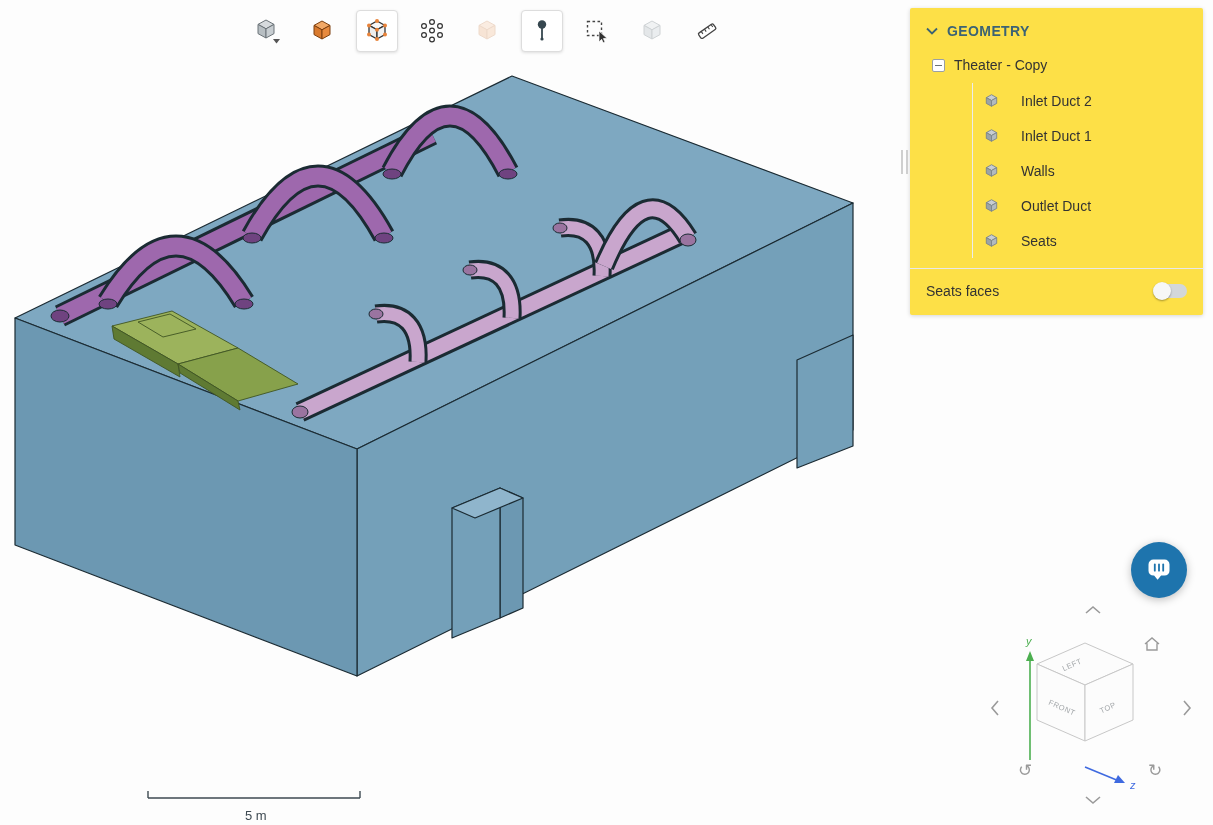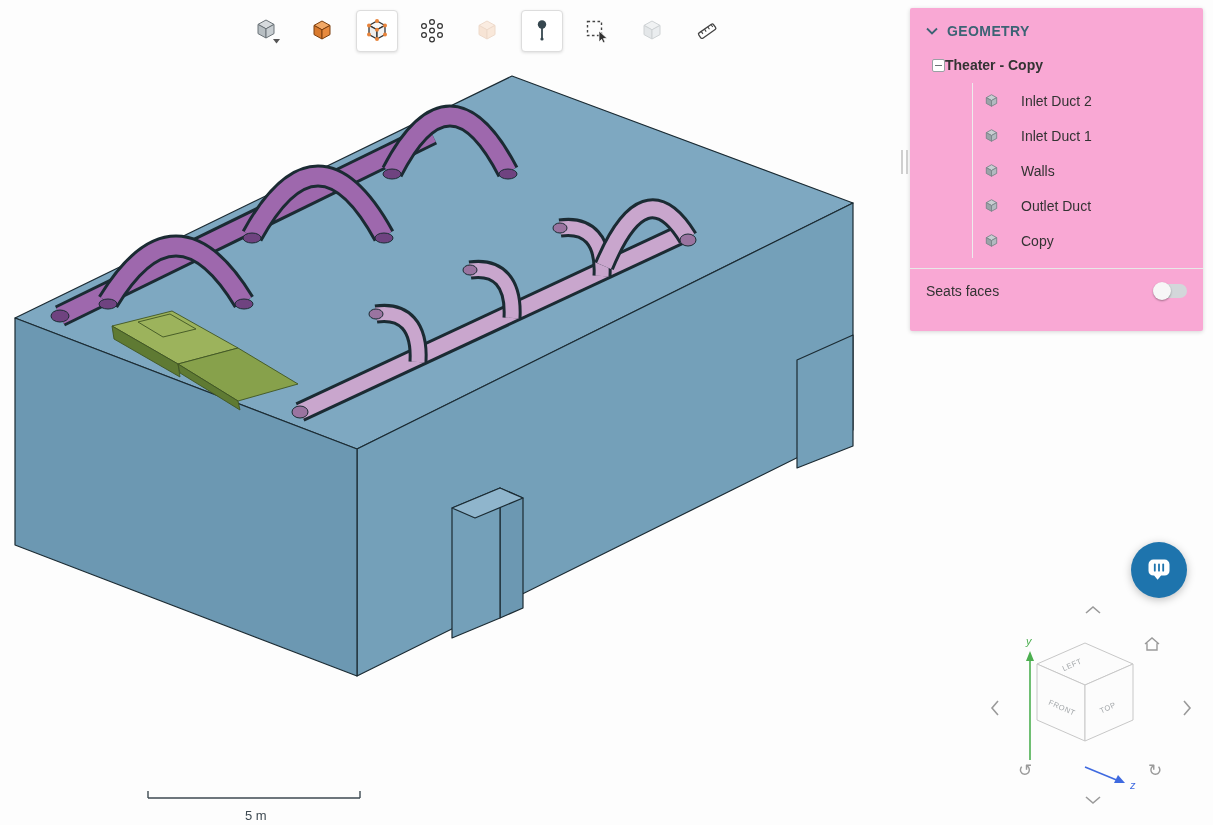--- a/index.html
+++ b/index.html
@@ -14,27 +14,27 @@
   
   .toolbar { position:absolute; left:246px; top:10px; display:flex; gap:13px; }
   .tb-btn { width:42px; height:42px; border:1px solid transparent; background:transparent;
             border-radius:4px; display:flex; align-items:center; justify-content:center;
             cursor:pointer; padding:0; }
   .tb-btn.active { background:#fff; border:1px solid #ddd; box-shadow:0 1px 3px rgba(0,0,0,.12); }
   .tb-btn.disabled { opacity:.42; }
   .tb-btn svg { display:block; }
 
   
-  .panel { position:absolute; left:910px; top:8px; width:293px; background:#f9a8d4;
-           border-radius:2px; box-shadow:0 1px 4px rgba(0,0,0,.16); padding-bottom:18px; }
+  .panel { position:absolute; left:910px; top:8px; width:293px; background:#fde047;
+           border-radius:2px; box-shadow:0 1px 4px rgba(0,0,0,.16); padding-bottom:2px; }
   .panel-header { display:flex; align-items:center; gap:9px; padding:15px 16px 12px 16px;
                   color:var(--c-panel-heading); font-weight:bold; font-size:14px;
                   letter-spacing:.4px; cursor:pointer; }
-  .tree-root { display:flex; align-items:center; padding:6px 16px 6px 22px;
-               font-size:14px; font-weight:bold; color:#333; cursor:pointer; }
+  .tree-root { display:flex; align-items:center; gap:9px; padding:6px 16px 6px 22px;
+               font-size:14px; font-weight:normal; color:#333; cursor:pointer; }
   .collapse-box { width:13px; height:13px; border:1px solid #9aa0a4; border-radius:2px;
                   position:relative; background:#fff; flex:0 0 13px; }
   .collapse-box::after { content:""; position:absolute; left:2px; right:2px; top:5px;
                          height:1.5px; background:#6b7276; }
   .tree-children { list-style:none; margin:4px 0 10px 62px; border-left:1px solid #ececec; }
   .tree-children li { display:flex; align-items:center; gap:22px; height:35px;
                       padding-left:11px; font-size:14px; color:#333; cursor:pointer; }
   .panel-divider { height:1px; background:#e8e8e8; margin:2px 0 0 0; }
   .panel-footer { display:flex; align-items:center; justify-content:space-between;
                   padding:14px 16px; font-size:14px; color:#333; }
@@ -270,21 +270,21 @@
             <polygon points="22,8 13,13 13,23 22,18" fill="#b2bac0" stroke="#7c858a" stroke-width="1.6"></polygon>
           </svg>
           <span>Outlet Duct</span>
         </li>
         <li>
           <svg width="15" height="15" viewBox="0 0 26 26">
             <polygon points="13,3 22,8 13,13 4,8" fill="#c9ced2" stroke="#7c858a" stroke-width="1.6"></polygon>
             <polygon points="4,8 13,13 13,23 4,18" fill="#9aa3a8" stroke="#7c858a" stroke-width="1.6"></polygon>
             <polygon points="22,8 13,13 13,23 22,18" fill="#b2bac0" stroke="#7c858a" stroke-width="1.6"></polygon>
           </svg>
-          <span>Copy</span>
+          <span>Seats</span>
         </li>
       </ul>
     </div>
 
     <div class="panel-divider"></div>
 
     <div class="panel-footer">
       <span>Seats faces</span>
       <span class="toggle">
         <span class="knob"></span>

